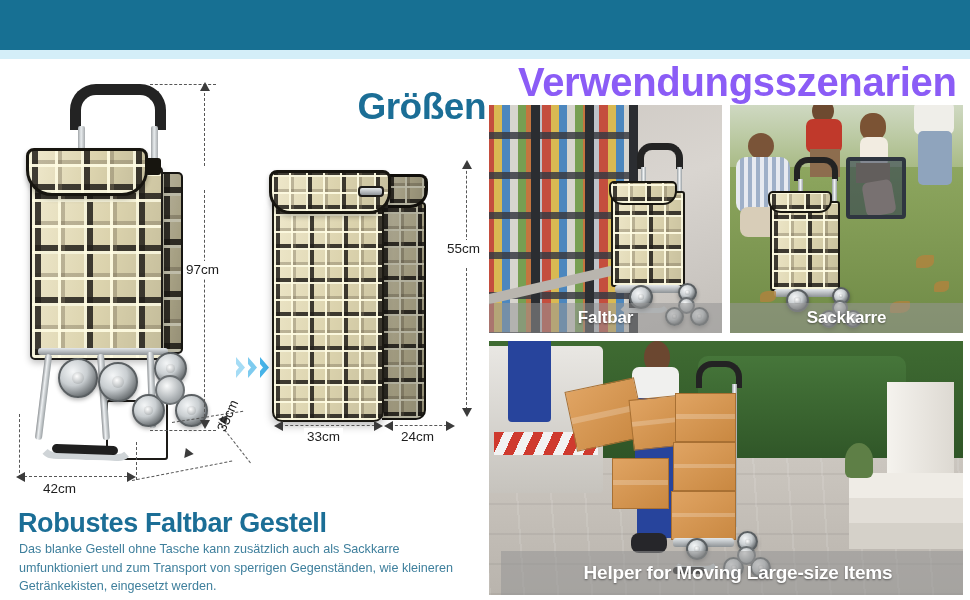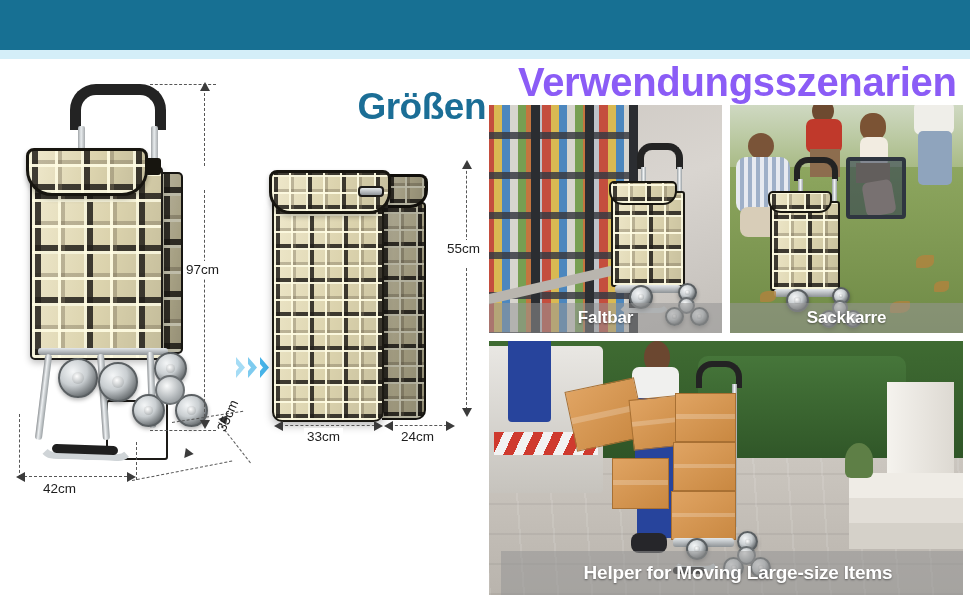--- a/index.html
+++ b/index.html
@@ -339,20 +339,22 @@
     <div class="arrow ar-left" style="left:274px; top:359px;"></div>
     <div class="arrow ar-right" style="left:374px; top:359px;"></div>
     <div class="dlabel" style="left:304px; top:366px;">33cm</div>
 
     <div class="h-dash" style="left:390px; top:363px; width:62px;"></div>
     <div class="arrow ar-left" style="left:384px; top:359px;"></div>
     <div class="arrow ar-right" style="left:446px; top:359px;"></div>
     <div class="dlabel" style="left:398px; top:366px;">24cm</div>
   </div>
 
+  <div class="b-title">Robustes Faltbar Gestell</div>
+  <div class="b-body">Das blanke Gestell ohne Tasche kann zusätzlich auch als Sackkarre umfunktioniert und zum Transport von sperrigen Gegenständen, wie kleineren Getränkekisten, eingesetzt werden.</div>
 
   <div class="photos">
 
     <div class="ph ph-shopper">
       <div class="scene">
         <div class="sm-floor"></div>
         <div class="sm-shelf"></div>
         <div class="sm-post" style="left:42px;"></div>
         <div class="sm-post" style="left:96px;"></div>
         <div class="sm-post" style="left:140px;"></div>

